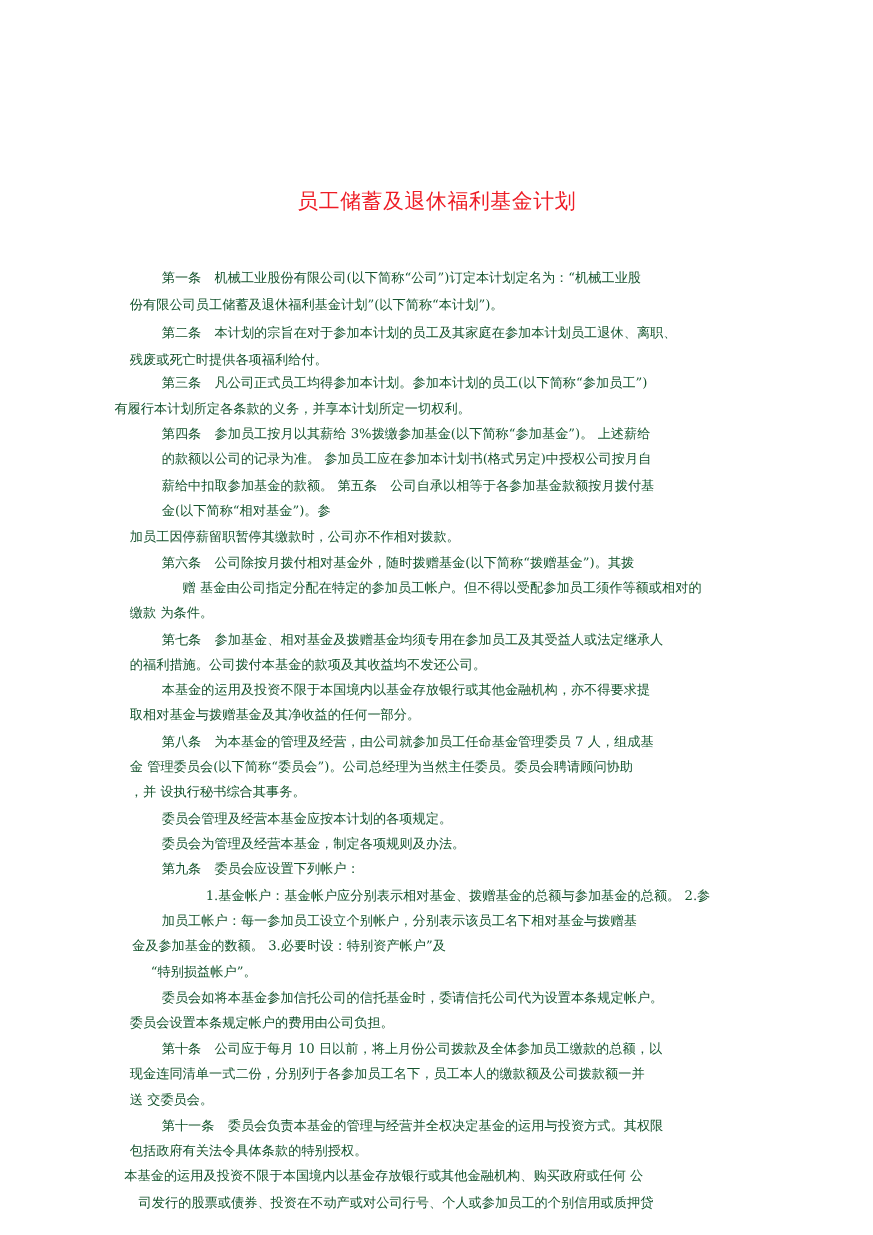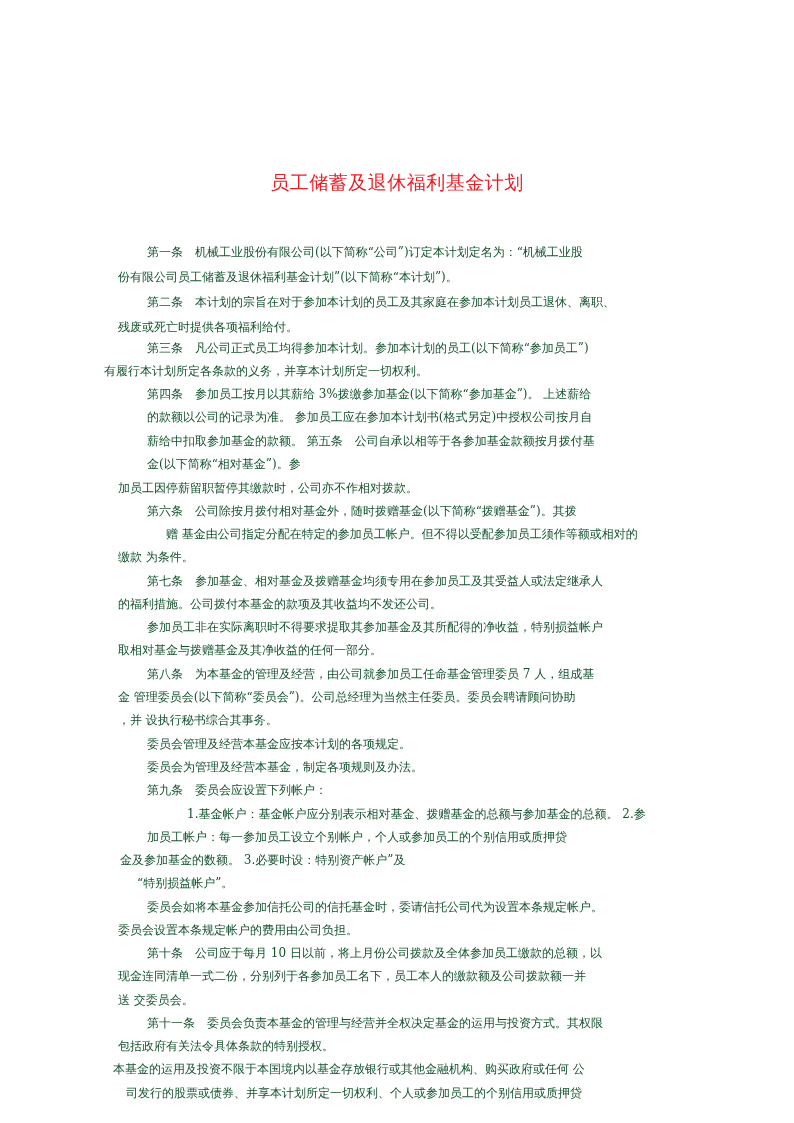--- a/index.html
+++ b/index.html
@@ -63,35 +63,35 @@
       <div class="line" style="top: 385px; left: 147px; text-align: center;">第四条　参加员工按月以其薪给 3%拨缴参加基金(以下简称“参加基金”)。 上述薪给</div>
       <div class="line" style="top: 408px; left: 147px;">的款额以公司的记录为准。 参加员工应在参加本计划书(格式另定)中授权公司按月自</div>
       <div class="line" style="top: 432px; left: 147px;">薪给中扣取参加基金的款额。 第五条　公司自承以相等于各参加基金款额按月拨付基</div>
       <div class="line" style="top: 455px; left: 147px;">金(以下简称“相对基金”)。参</div>
       <div class="line" style="top: 479px; left: 118px;">加员工因停薪留职暂停其缴款时，公司亦不作相对拨款。</div>
       <div class="line" style="top: 502px; left: 147px;">第六条　公司除按月拨付相对基金外，随时拨赠基金(以下简称“拨赠基金”)。其拨</div>
       <div class="line" style="top: 525px; left: 118px; margin-left: 48px;">赠 基金由公司指定分配在特定的参加员工帐户。但不得以受配参加员工须作等额或相对的</div>
       <div class="line" style="top: 548px; left: 118px;">缴款 为条件。</div>
       <div class="line" style="top: 572px; left: 147px;">第七条　参加基金、相对基金及拨赠基金均须专用在参加员工及其受益人或法定继承人</div>
       <div class="line" style="top: 595px; left: 118px; text-align: center;">的福利措施。公司拨付本基金的款项及其收益均不发还公司。</div>
-      <div class="line" style="top: 618px; left: 147px;">参加员工非在实际离职时不得要求提取其参加基金及其所配得的净收益，特别损益帐户</div>
+      <div class="line" style="top: 618px; left: 147px;">本基金的运用及投资不限于本国境内以基金存放银行或其他金融机构，亦不得要求提</div>
       <div class="line" style="top: 641px; left: 118px;">取相对基金与拨赠基金及其净收益的任何一部分。</div>
       <div class="line" style="top: 665px; left: 147px;">第八条　为本基金的管理及经营，由公司就参加员工任命基金管理委员 7 人，组成基</div>
       <div class="line" style="top: 688px; left: 118px;">金 管理委员会(以下简称“委员会”)。公司总经理为当然主任委员。委员会聘请顾问协助</div>
       <div class="line" style="top: 711px; left: 118px;">，并 设执行秘书综合其事务。</div>
       <div class="line" style="top: 735px; left: 147px;">委员会管理及经营本基金应按本计划的各项规定。</div>
       <div class="line" style="top: 758px; left: 147px;">委员会为管理及经营本基金，制定各项规则及办法。</div>
       <div class="line" style="top: 781px; left: 147px; text-align: right;">第九条　委员会应设置下列帐户：</div>
       <div class="line" style="top: 805px; left: 147px; margin-left: 40px;">1.基金帐户：基金帐户应分别表示相对基金、拨赠基金的总额与参加基金的总额。 2.参</div>
-      <div class="line" style="top: 828px; left: 147px;">加员工帐户：每一参加员工设立个别帐户，个人或参加员工的个别信用或质押贷</div>
+      <div class="line" style="top: 828px; left: 147px;">加员工帐户：每一参加员工设立个别帐户，分别表示该员工名下相对基金与拨赠基</div>
       <div class="line" style="top: 851px; left: 120px;">金及参加基金的数额。 3.必要时设：特别资产帐户”及</div>
       <div class="line" style="top: 874px; left: 137px;">“特别损益帐户”。</div>
       <div class="line" style="top: 898px; left: 147px; text-align: right;">委员会如将本基金参加信托公司的信托基金时，委请信托公司代为设置本条规定帐户。</div>
       <div class="line" style="top: 921px; left: 118px;">委员会设置本条规定帐户的费用由公司负担。</div>
       <div class="line" style="top: 944px; left: 147px;">第十条　公司应于每月 10 日以前，将上月份公司拨款及全体参加员工缴款的总额，以</div>
       <div class="line" style="top: 967px; left: 118px;">现金连同清单一式二份，分别列于各参加员工名下，员工本人的缴款额及公司拨款额一并</div>
       <div class="line" style="top: 991px; left: 118px;">送 交委员会。</div>
       <div class="line" style="top: 1014px; left: 147px;">第十一条　委员会负责本基金的管理与经营并全权决定基金的运用与投资方式。其权限</div>
       <div class="line" style="top: 1037px; left: 118px;">包括政府有关法令具体条款的特别授权。</div>
       <div class="line" style="top: 1060px; left: 113px;">本基金的运用及投资不限于本国境内以基金存放银行或其他金融机构、购买政府或任何 公</div>
-      <div class="line" style="top: 1084px; left: 126px;">司发行的股票或债券、并享本计划所定一切权利、个人或参加员工的个别信用或质押贷</div>
+      <div class="line" style="top: 1084px; left: 126px;">司发行的股票或债券、投资在不动产或对公司行号、个人或参加员工的个别信用或质押贷</div>
     </div>
 </div>
 
 </body></html>

